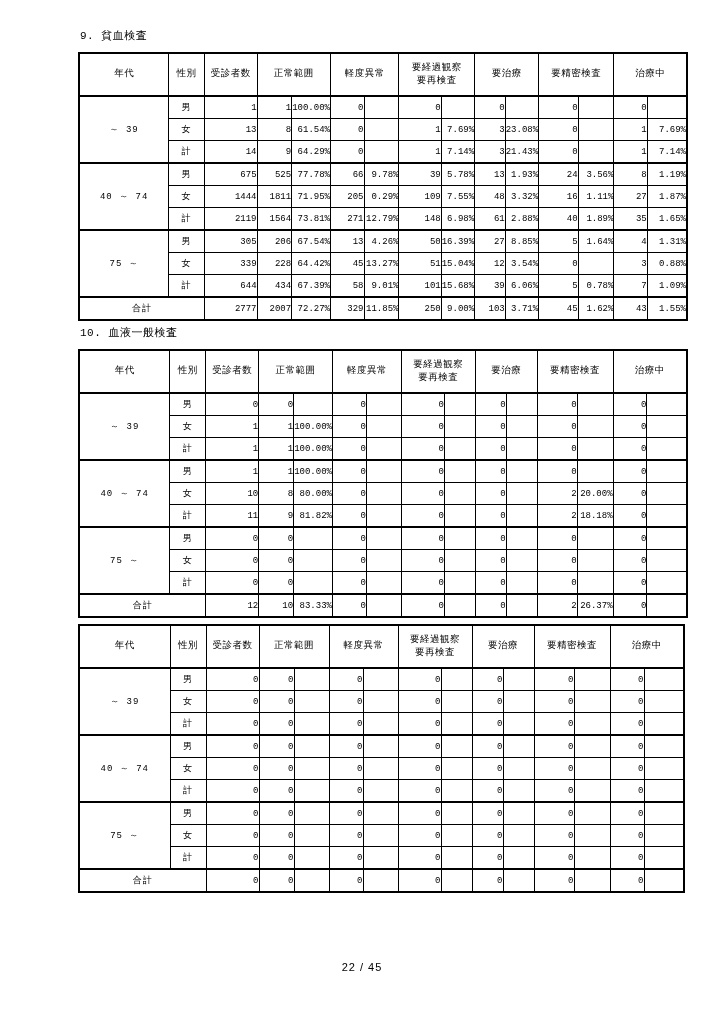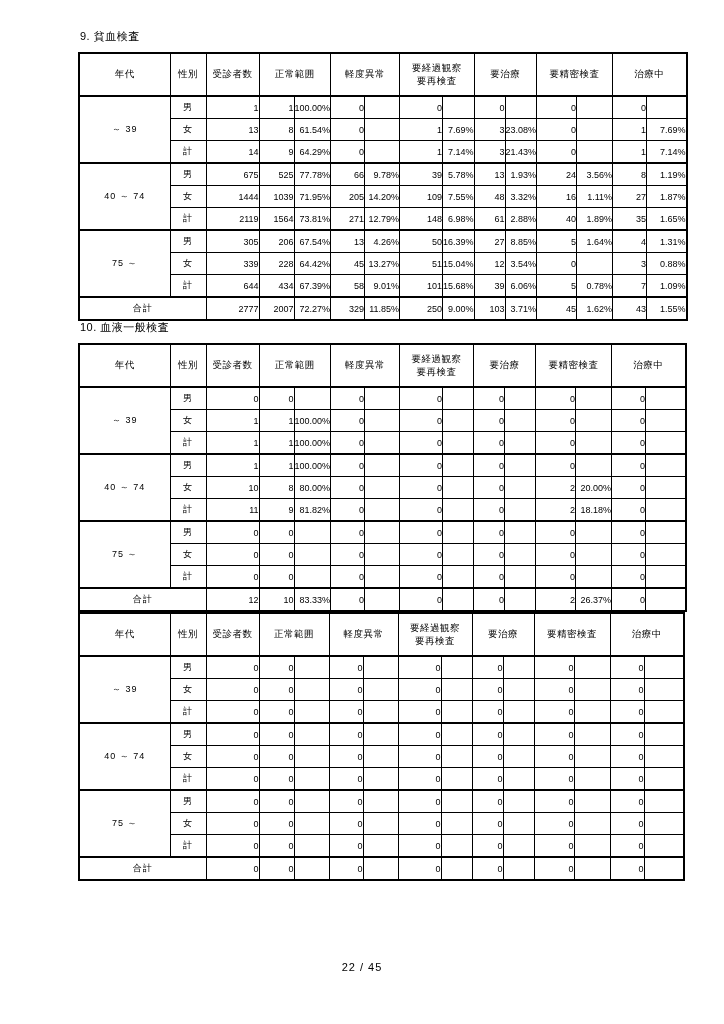--- a/index.html
+++ b/index.html
@@ -2,21 +2,21 @@
 <html><head>
 <meta charset="utf-8">
 <style>
   html,body { margin:0; padding:0; background:#e8e8e8; }
   .page {
     position:relative; width:724px; height:1024px; background:#ffffff;
     font-family:"Liberation Sans","DejaVu Sans",sans-serif; color:#000;
     margin:0 auto; overflow:hidden;
   }
   .content { position:absolute; left:78px; top:30px; width:610px; }
-  .section { margin-bottom:0; }
+  .section { margin-bottom:6px;font-family:Liberation Mono, monospace; }
   .section-title { font-size:11px; line-height:13px; margin:0 0 9px 2px; letter-spacing:0.5px; }
   table.rt { border-collapse:collapse; table-layout:fixed; border:2px solid #000; }
   .rt th, .rt td { border:1px solid #000; padding:0; overflow:hidden; white-space:nowrap; }
   .rt thead th {
     height:41px; font-size:9.5px; font-weight:normal; text-align:center;
     vertical-align:middle; border-bottom:2px solid #000; border-left:1.5px solid #000;
     line-height:1.3; letter-spacing:0.5px;
   }
   .rt tbody td { height:21px; font-size:9px; vertical-align:middle; }
   .lbl { text-align:center; letter-spacing:1px; }
@@ -132,24 +132,24 @@
               <td class="num maj cnt">13</td>
               <td class="num pct">1.93%</td>
               <td class="num maj cnt">24</td>
               <td class="num pct">3.56%</td>
               <td class="num maj cnt">8</td>
               <td class="num pct">1.19%</td>
             </tr>
             <tr>
               <td class="lbl maj">女</td>
               <td class="num maj cnt">1444</td>
-              <td class="num maj cnt">1039</td>
+              <td class="num maj cnt">1811</td>
               <td class="num pct">71.95%</td>
               <td class="num maj cnt">205</td>
-              <td class="num pct">14.20%</td>
+              <td class="num pct">0.29%</td>
               <td class="num maj cnt">109</td>
               <td class="num pct">7.55%</td>
               <td class="num maj cnt">48</td>
               <td class="num pct">3.32%</td>
               <td class="num maj cnt">16</td>
               <td class="num pct">1.11%</td>
               <td class="num maj cnt">27</td>
               <td class="num pct">1.87%</td>
             </tr>
             <tr>

